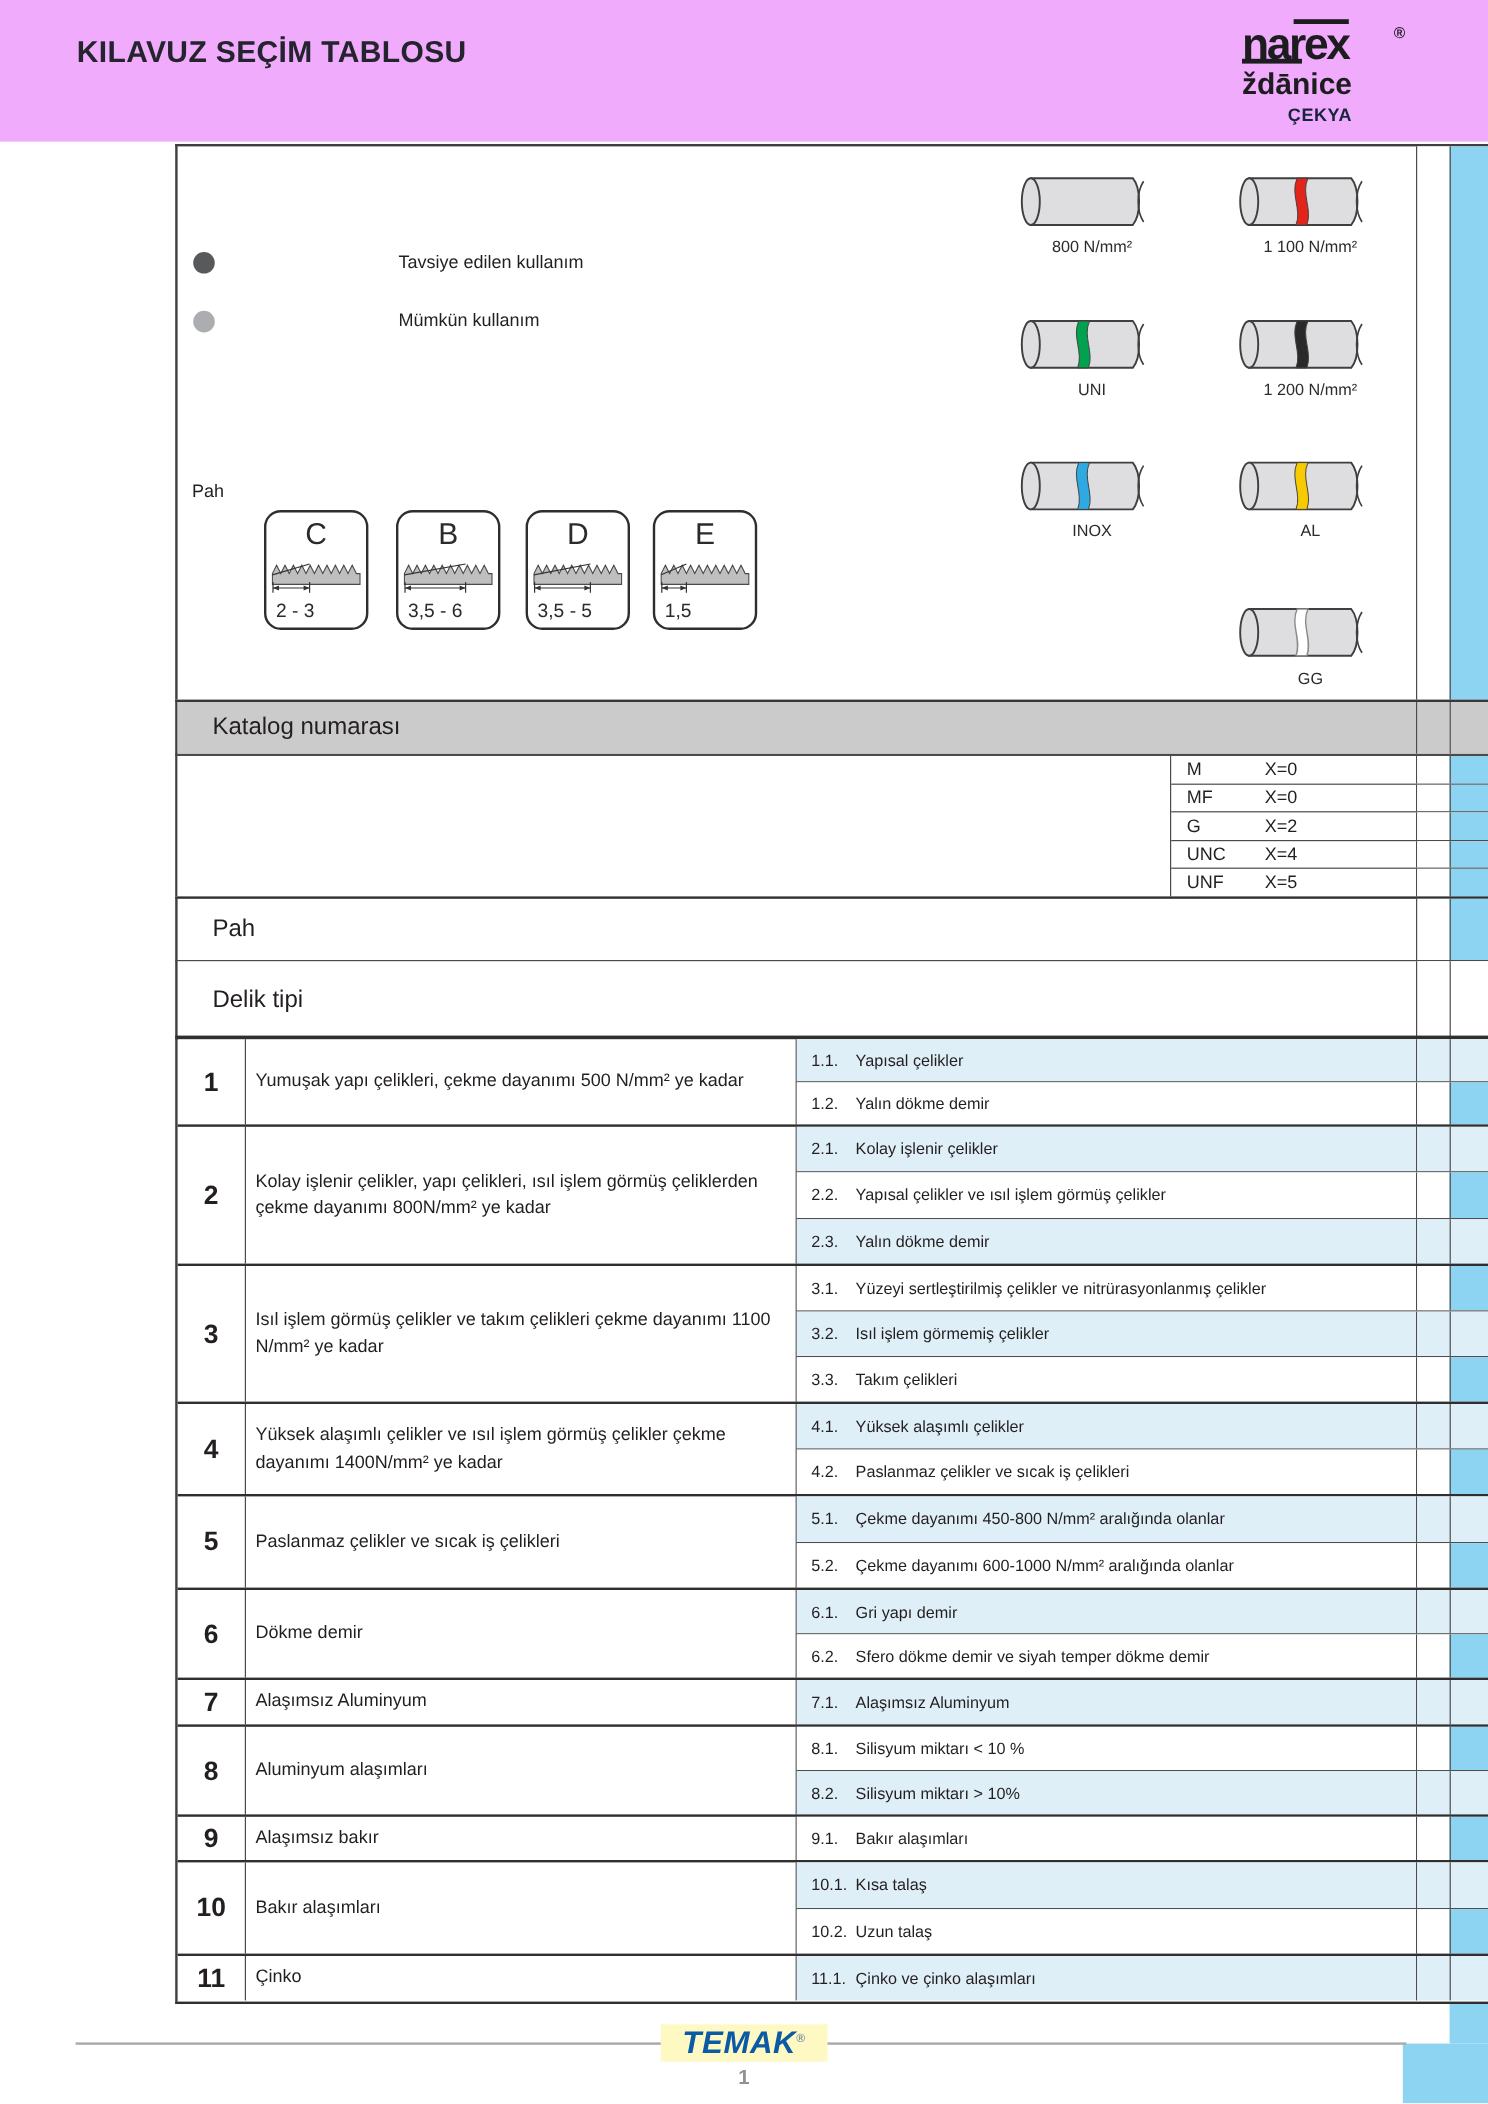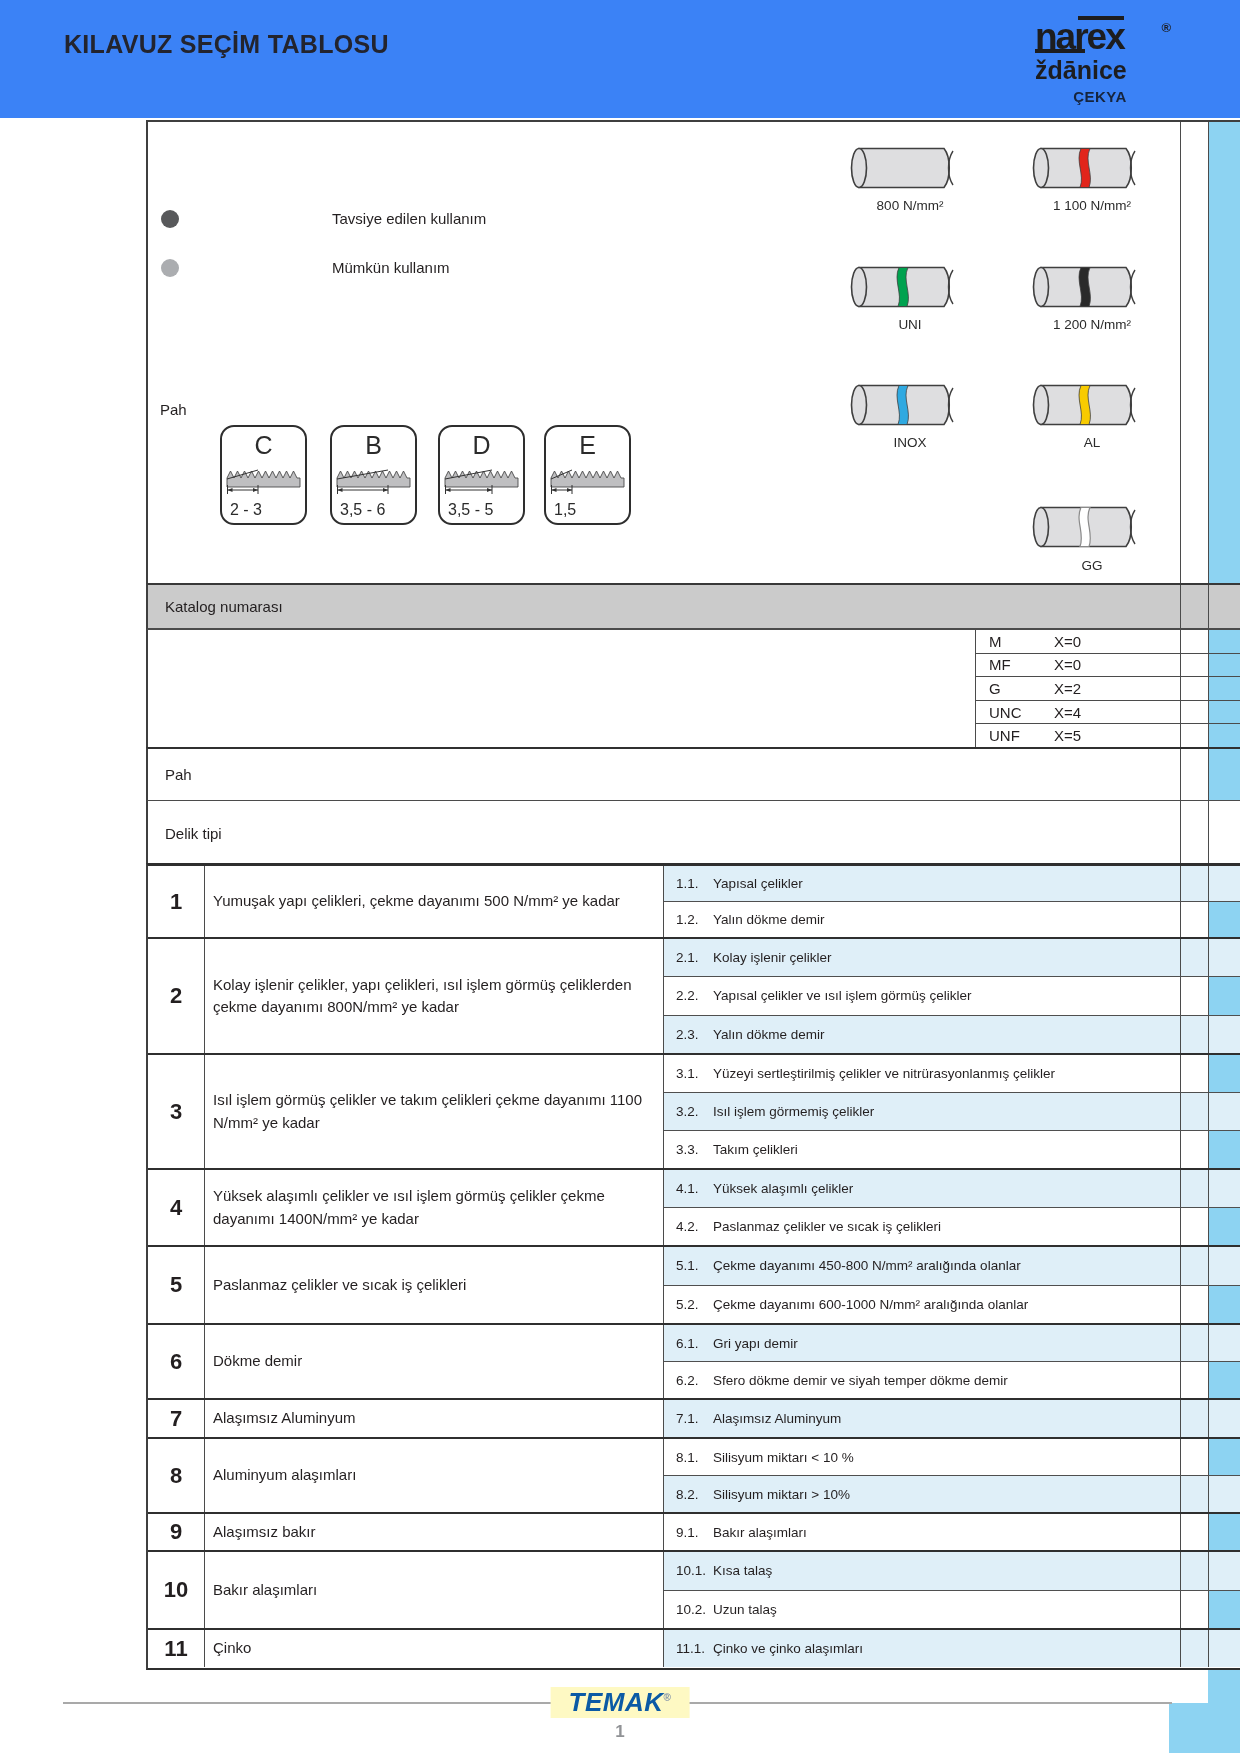--- a/index.html
+++ b/index.html
@@ -1,40 +1,40 @@
 <!DOCTYPE html>
 <html><head>
 <meta charset="utf-8">
 <style>
   html,body{margin:0;padding:0;background:#ffffff;}
   #page{position:relative;width:1240px;height:1753px;background:#ffffff;overflow:hidden;
         font-family:"Liberation Sans",sans-serif;color:#231F20;}
   *{box-sizing:border-box;}
 
   
-  .band-top{position:absolute;left:0;top:0;width:1240px;height:118px;background:#3b82f6;}
+  .band-top{position:absolute;left:0;top:0;width:1240px;height:118px;background:#f0abfc;}
   .page-title{position:absolute;left:64px;top:30px;font-size:25px;font-weight:800;
               letter-spacing:.3px;color:#23242E;}
   .brand{position:absolute;left:1035px;top:18px;width:130px;text-align:left;color:#1d1d1f;}
   .brand-word{position:relative;display:inline-block;font-size:37px;font-weight:800;
               letter-spacing:-2px;line-height:1;}
   .brand-word::before{content:"";position:absolute;top:-2px;right:0;width:52%;height:4px;background:#1d1d1f;}
   .brand-word::after{content:"";position:absolute;bottom:2px;left:0;width:56%;height:4px;background:#1d1d1f;}
   .brand-reg{position:absolute;top:-8px;right:-16px;font-size:12px;font-weight:700;}
   .brand-sub{font-size:25px;font-weight:800;letter-spacing:0px;line-height:1.05;margin-top:2px;}
   .brand-country{position:absolute;left:1035px;top:88px;width:130px;text-align:center;
                  font-size:15px;font-weight:800;color:#16243D;letter-spacing:.5px;}
 
   
   .band{position:absolute;left:146px;width:1096px;display:flex;border-left:2px solid #3f3f3f;}
   .maincell{width:1033px;border-right:1px solid #4b4b4b;position:relative;}
   .narrowcell{width:27px;background:#ffffff;}
   .bluecell{width:32px;background:#8DD3F2;border-left:1px solid #4b4b4b;}
 
-  .rowlabel{font-size:15px;padding-left:17px;display:flex;align-items:center;height:100%;}
+  .rowlabel{font-size:20px;padding-left:29px;display:flex;align-items:center;height:100%;}
 
   
   .band-topcell{top:120px;height:463px;border-top:2px solid #3f3f3f;}
 
   
   .legend-dot{position:absolute;width:18px;height:18px;border-radius:50%;}
   .legend-label{position:absolute;font-size:15px;line-height:18px;margin-left:34px;}
   .pah-toplabel{position:absolute;left:12px;top:279px;font-size:15px;}
 
   

